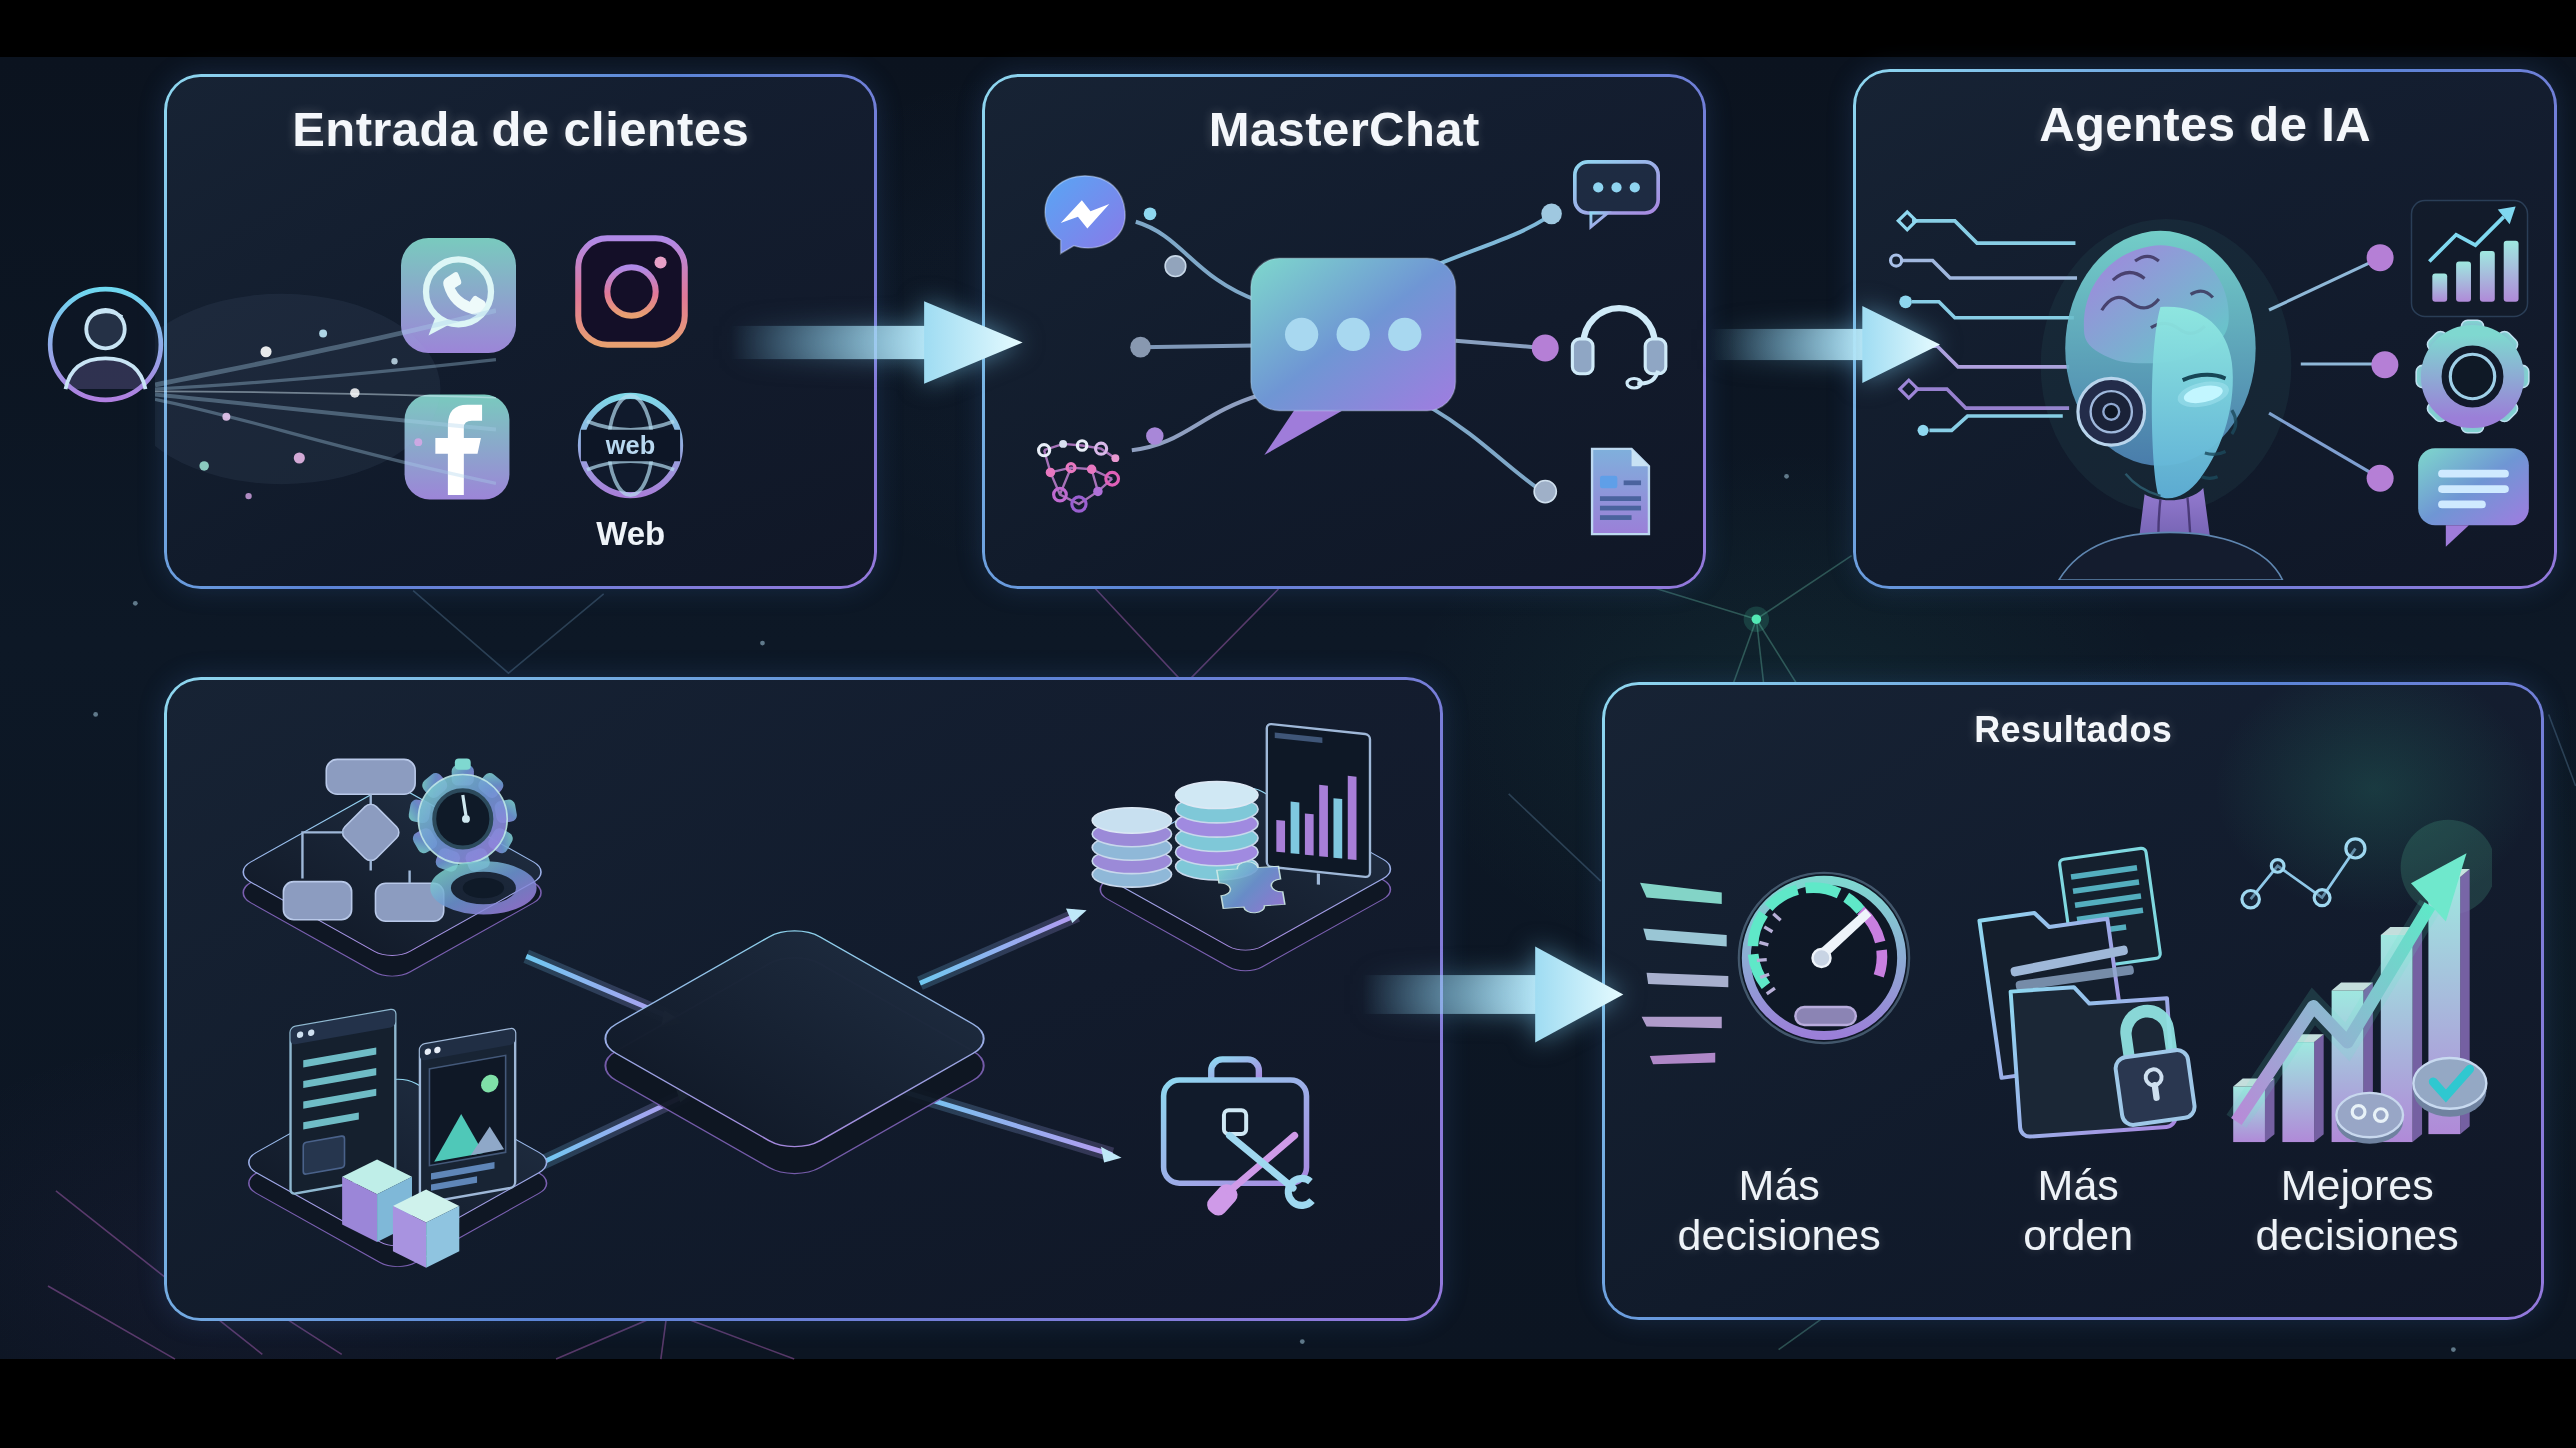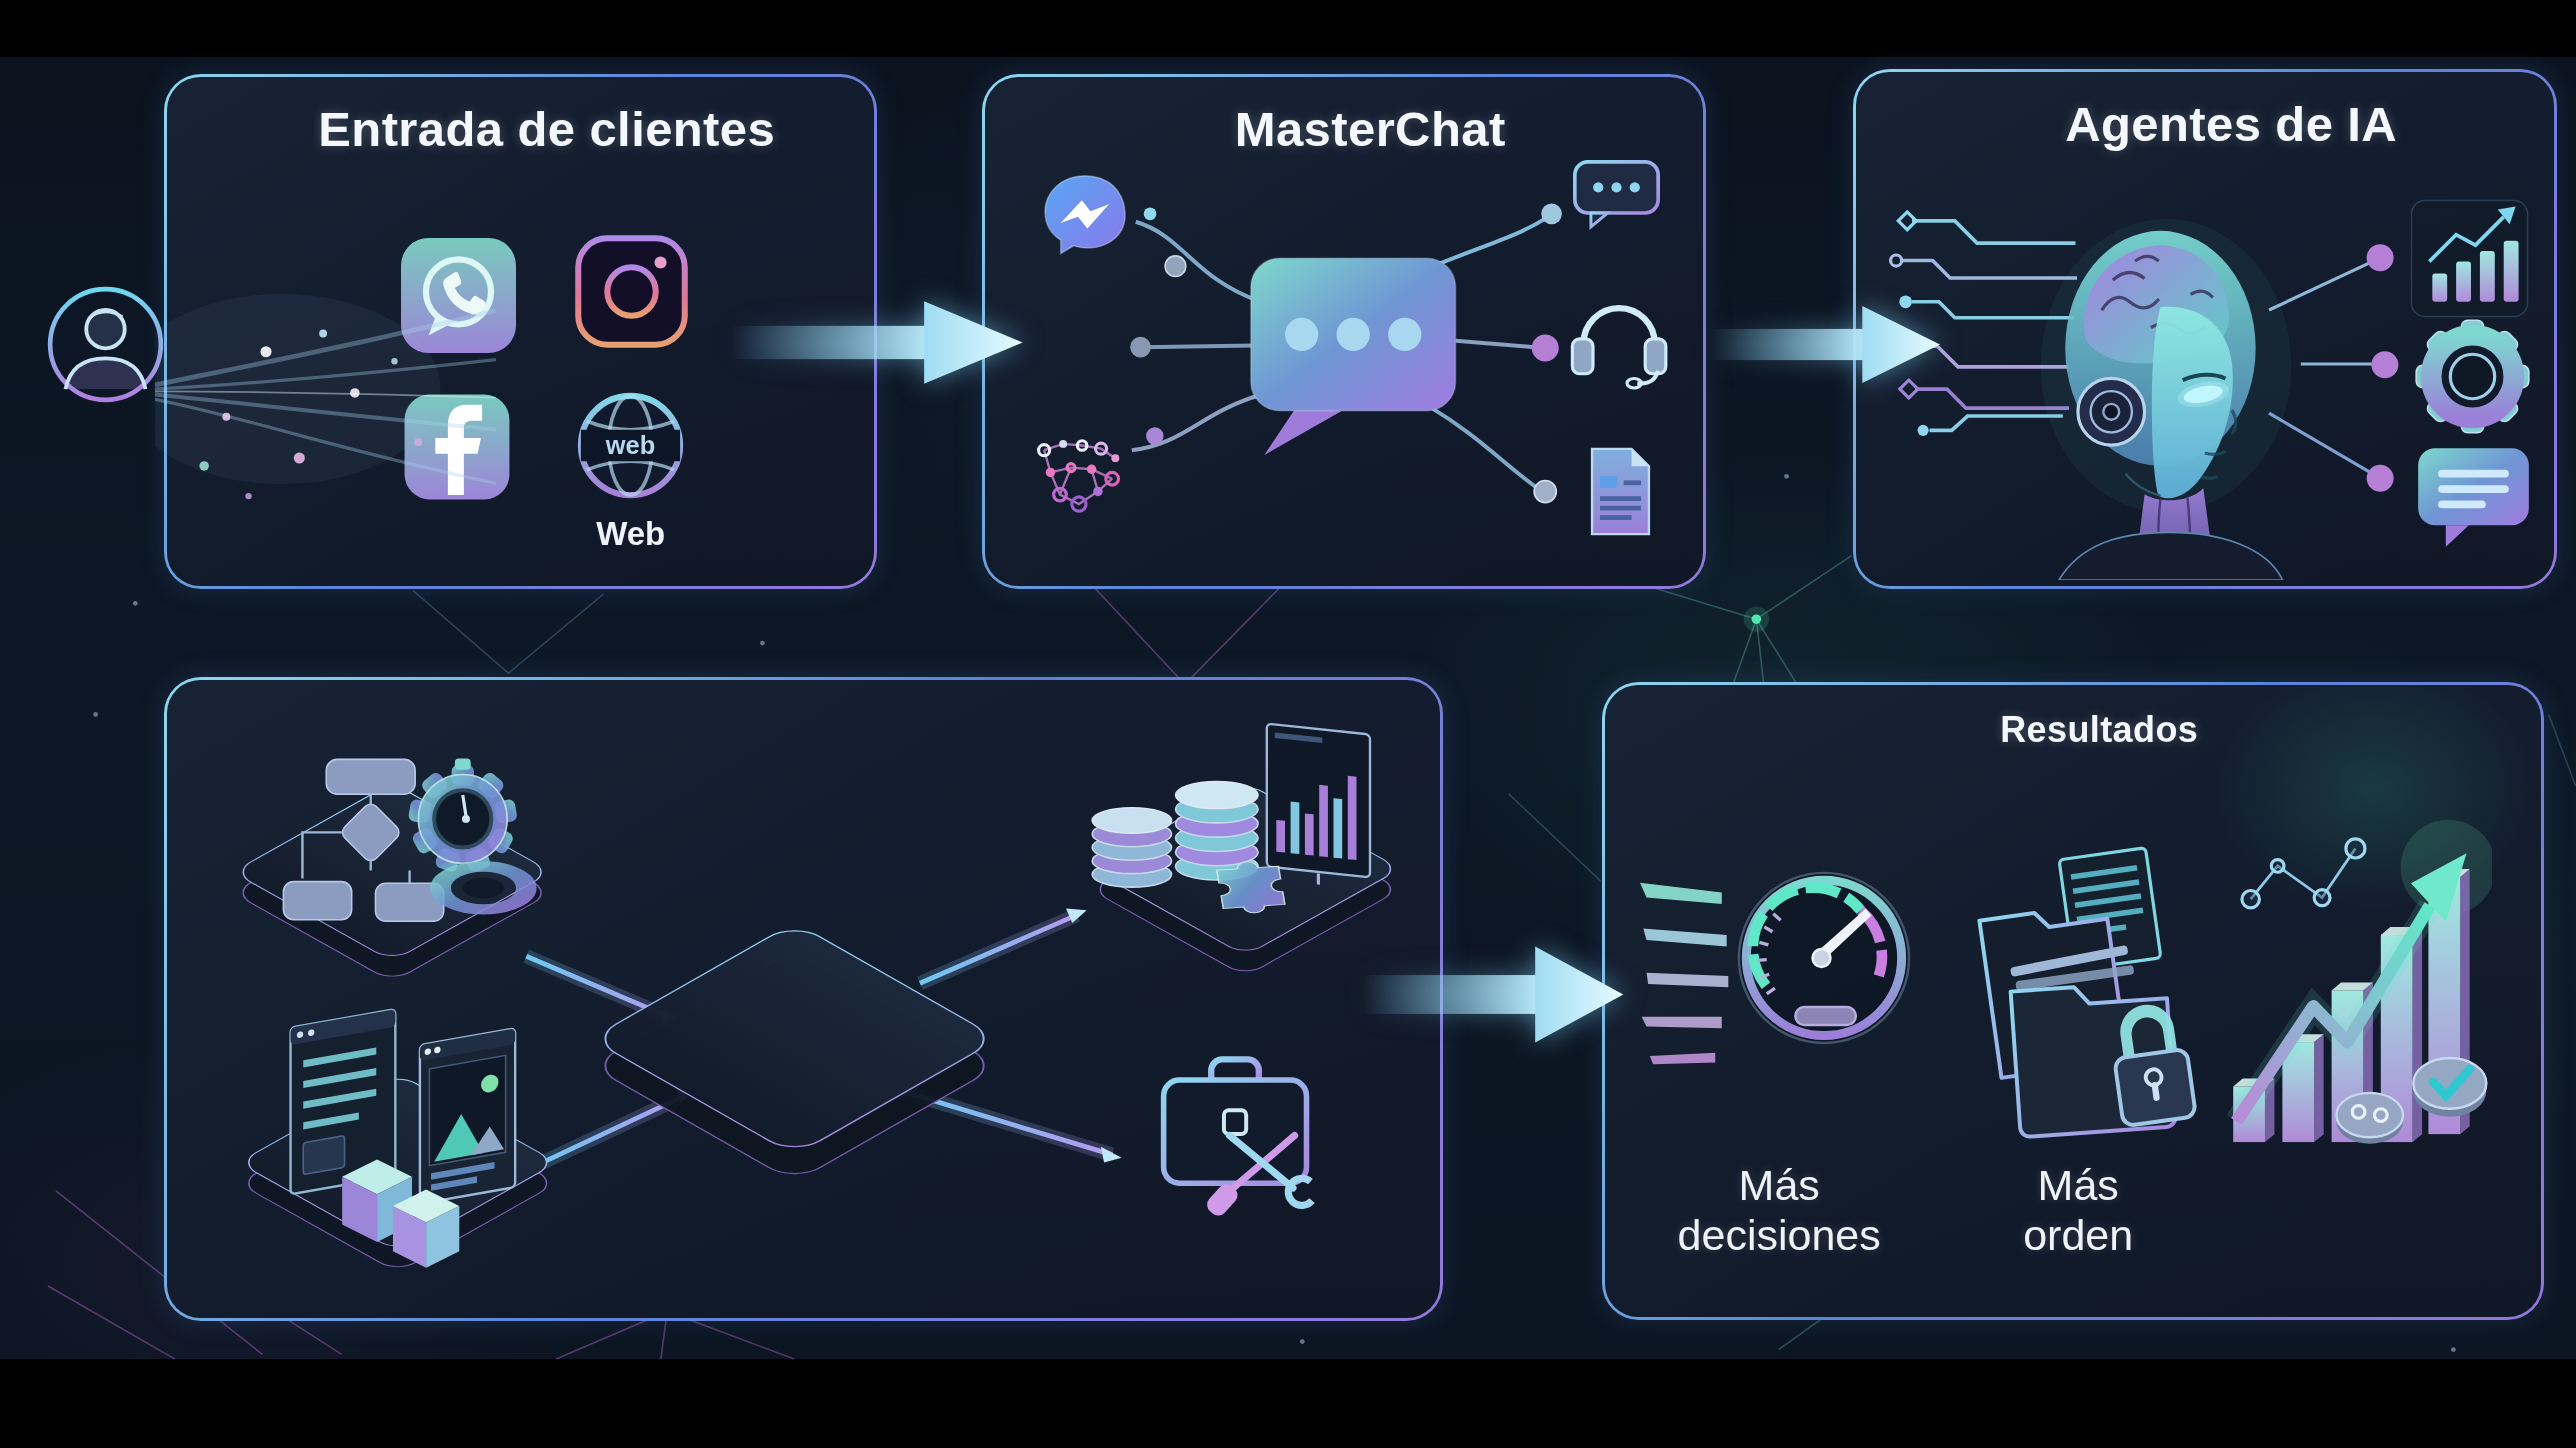--- a/index.html
+++ b/index.html
@@ -13,21 +13,21 @@
       radial-gradient(715px 397px at 1191px 262px, rgba(90,140,220,0.05), transparent 70%),
       linear-gradient(180deg,#0b131f 0%,#0d1826 45%,#0c1522 100%);}
   .constellation{position:absolute;left:0;top:0;z-index:1;}
   .panel{position:absolute;border-radius:37px;padding:3.2px;z-index:2;
          background:linear-gradient(125deg,#8fd8f0 0%,#5b84d6 48%,#9478dc 100%);
          box-shadow:0 0 27px rgba(70,120,190,0.22);}
   .panel-inner{position:relative;width:100%;height:100%;border-radius:33px;overflow:hidden;
          background:linear-gradient(160deg,rgba(19,29,46,0.97),rgba(12,20,33,0.97));}
   .panel-title{position:absolute;left:0;top:24px;width:100%;margin:0;text-align:center;
          font-size:49px;font-weight:700;letter-spacing:0.4px;color:#f4f7fb;
-         text-shadow:0 0 11px rgba(255,255,255,0.22);padding-left:26px;}
+         text-shadow:0 0 11px rgba(255,255,255,0.22);}
   .icon{position:absolute;}
   .icon svg{display:block;}
   .web-label{position:absolute;text-align:center;font-size:33px;font-weight:600;color:#eef3f8;}
   .arrow{position:absolute;z-index:6;filter:drop-shadow(0 0 12.7px rgba(130,210,245,0.5));}
   .overlay-svg{position:absolute;left:0;top:0;}
   .res-col{position:absolute;}
   .res-col svg{display:block;margin:0 auto;}
   .res-label{position:absolute;top:476px;margin:0;text-align:center;font-size:43px;font-weight:400;
              line-height:1.16;color:#eef3f8;text-shadow:0 0 9.5px rgba(255,255,255,0.18);}
   .res-glow{position:absolute;right:-56px;top:-71px;width:445px;height:349px;z-index:0;
@@ -734,16 +734,20 @@
           <polygon points="238,100 308,62 282,148" fill="#6fe8cc"></polygon>
           <ellipse cx="186" cy="400" rx="42" ry="28" fill="#6f82a0"></ellipse>
           <ellipse cx="186" cy="392" rx="42" ry="28" fill="#98a6c6" stroke="#c8d8ee" stroke-width="3"></ellipse>
           <circle cx="172" cy="388" r="8" fill="none" stroke="#e8f2f8" stroke-width="4"></circle>
           <circle cx="200" cy="392" r="8" fill="none" stroke="#e8f2f8" stroke-width="4"></circle>
           <ellipse cx="287" cy="362" rx="46" ry="32" fill="#6f82a0"></ellipse>
           <ellipse cx="287" cy="352" rx="46" ry="32" fill="#94a8c4" stroke="#c8daf0" stroke-width="3"></ellipse>
           <path d="M266,350 l16,18 l30,-34" fill="none" stroke="#2fc8d0" stroke-width="11" stroke-linecap="round"></path>
         </svg>
       </div>
+      <p class="res-label" style="left:605px;width:294px">
+        <span>Mejores</span><br>
+        <span>decisiones</span>
+      </p>
     </div>
   </section>
 </div>
 
 
 </body></html>

